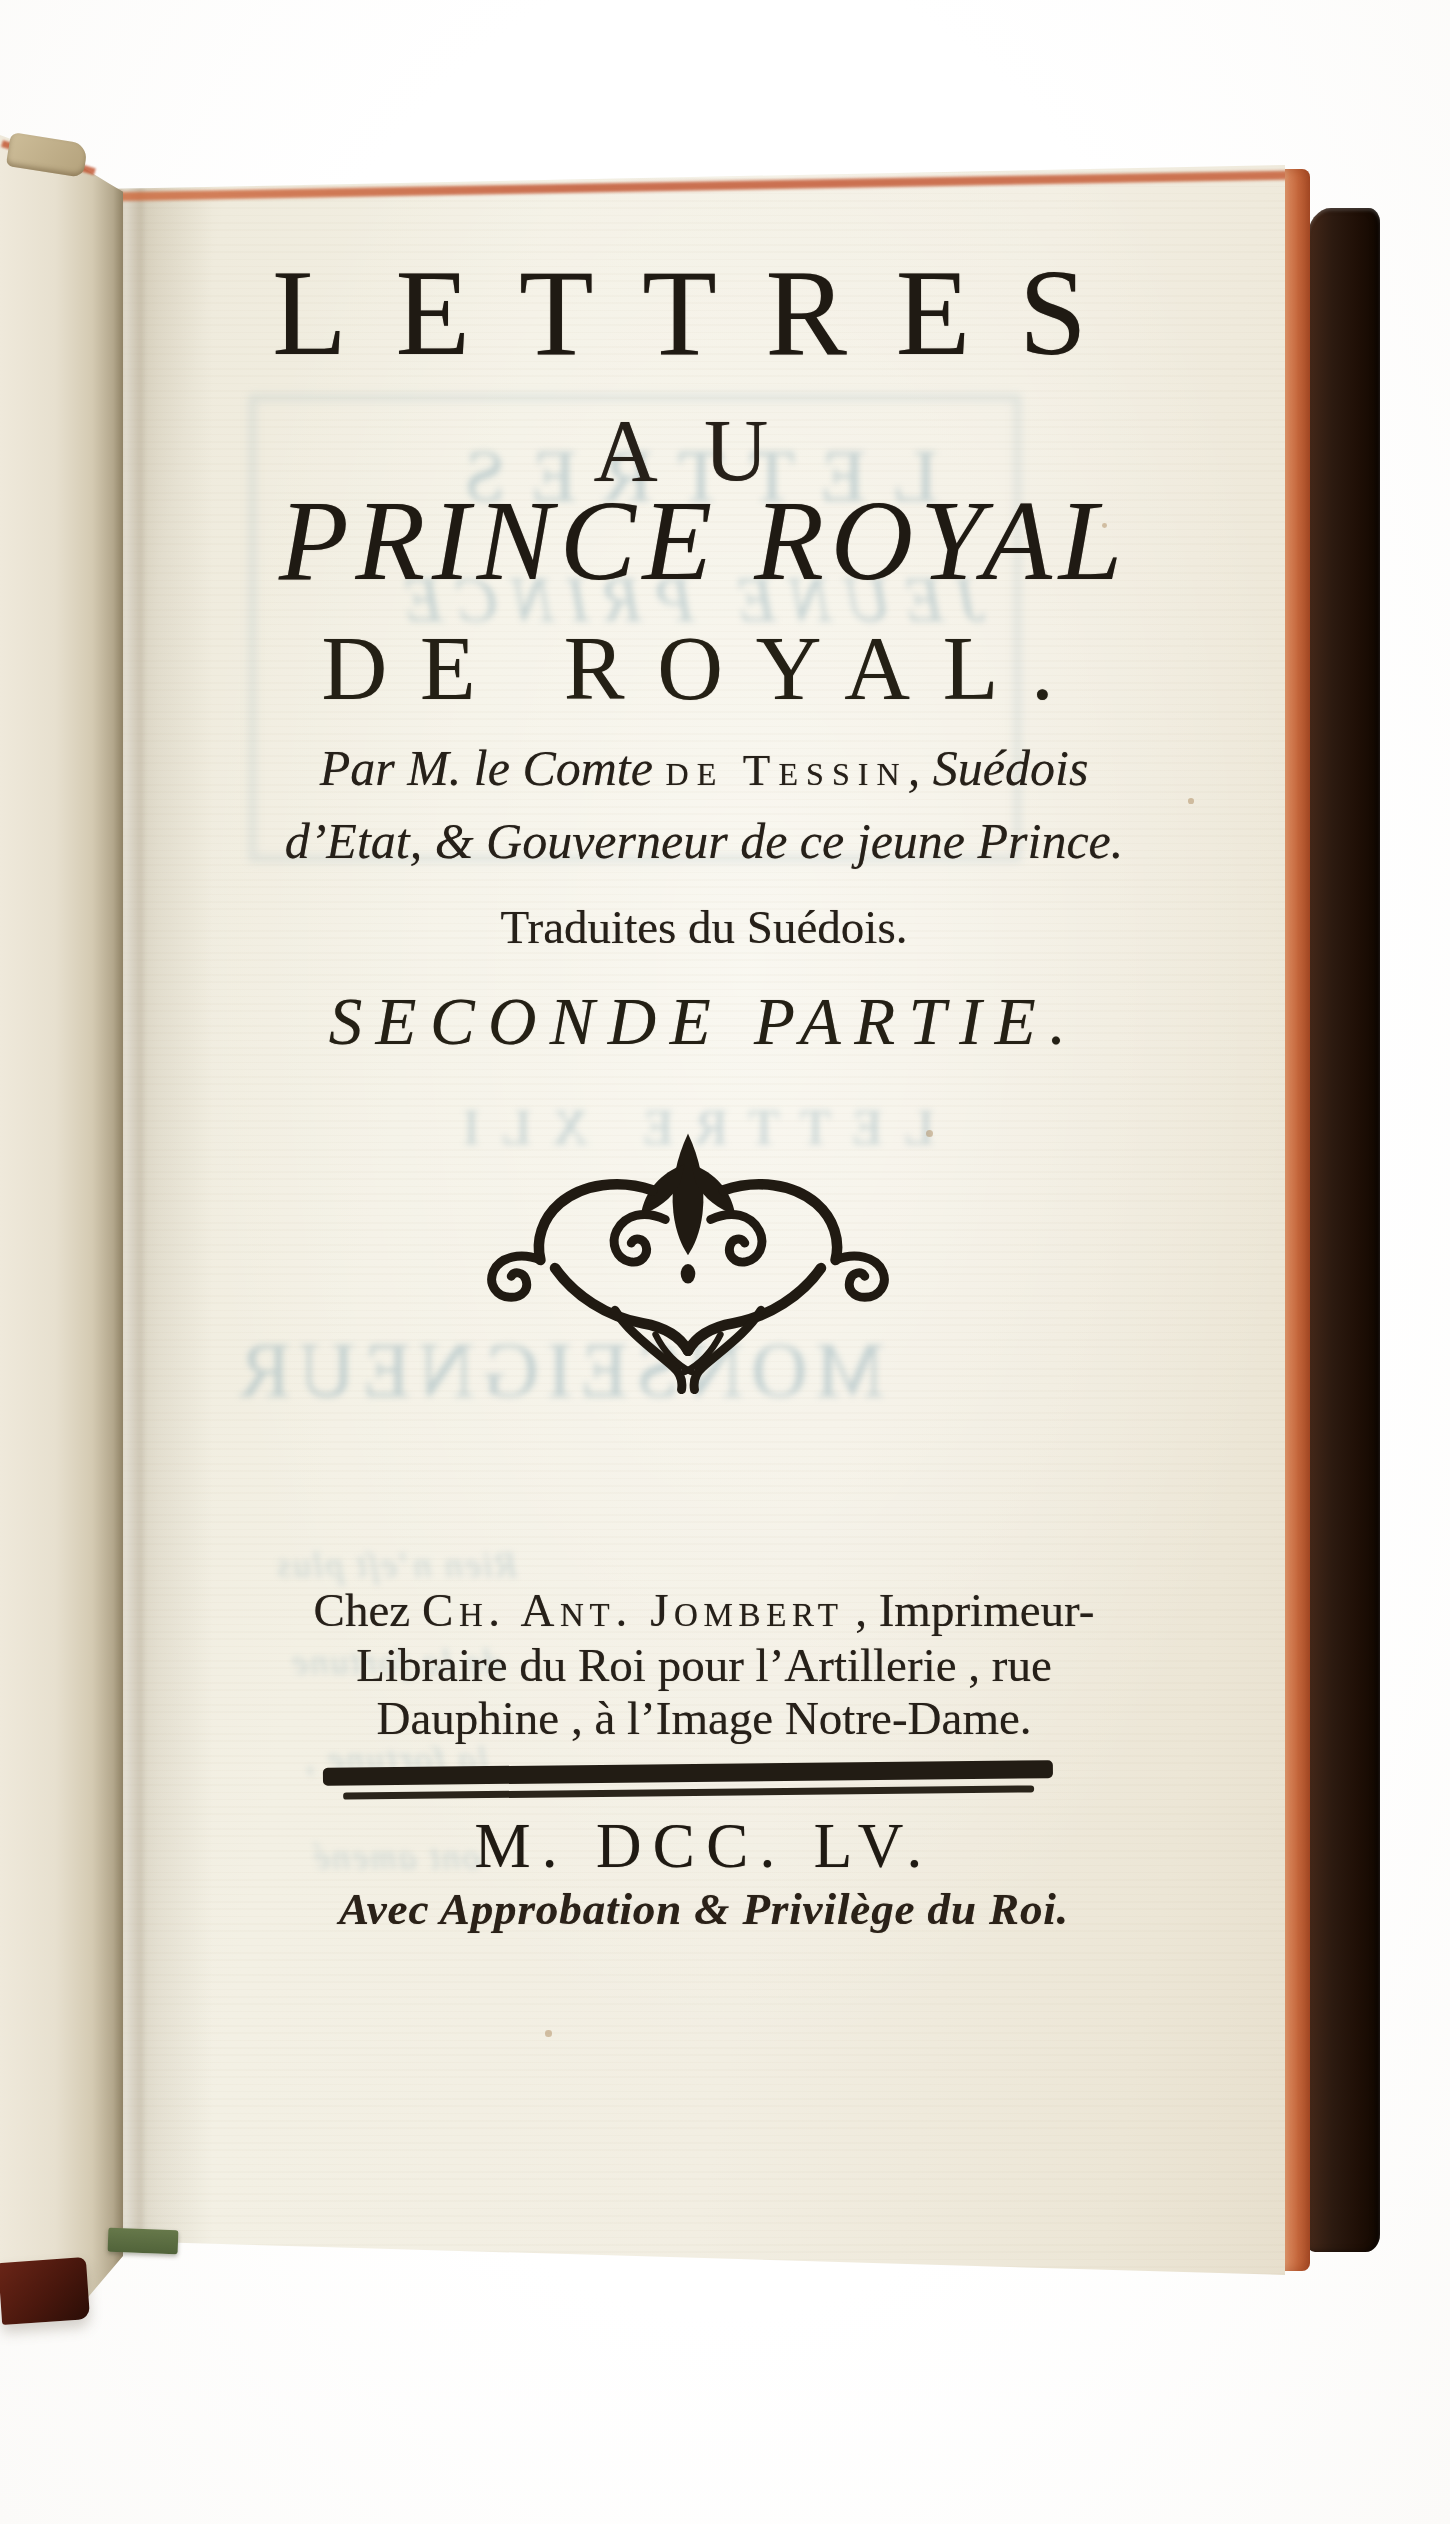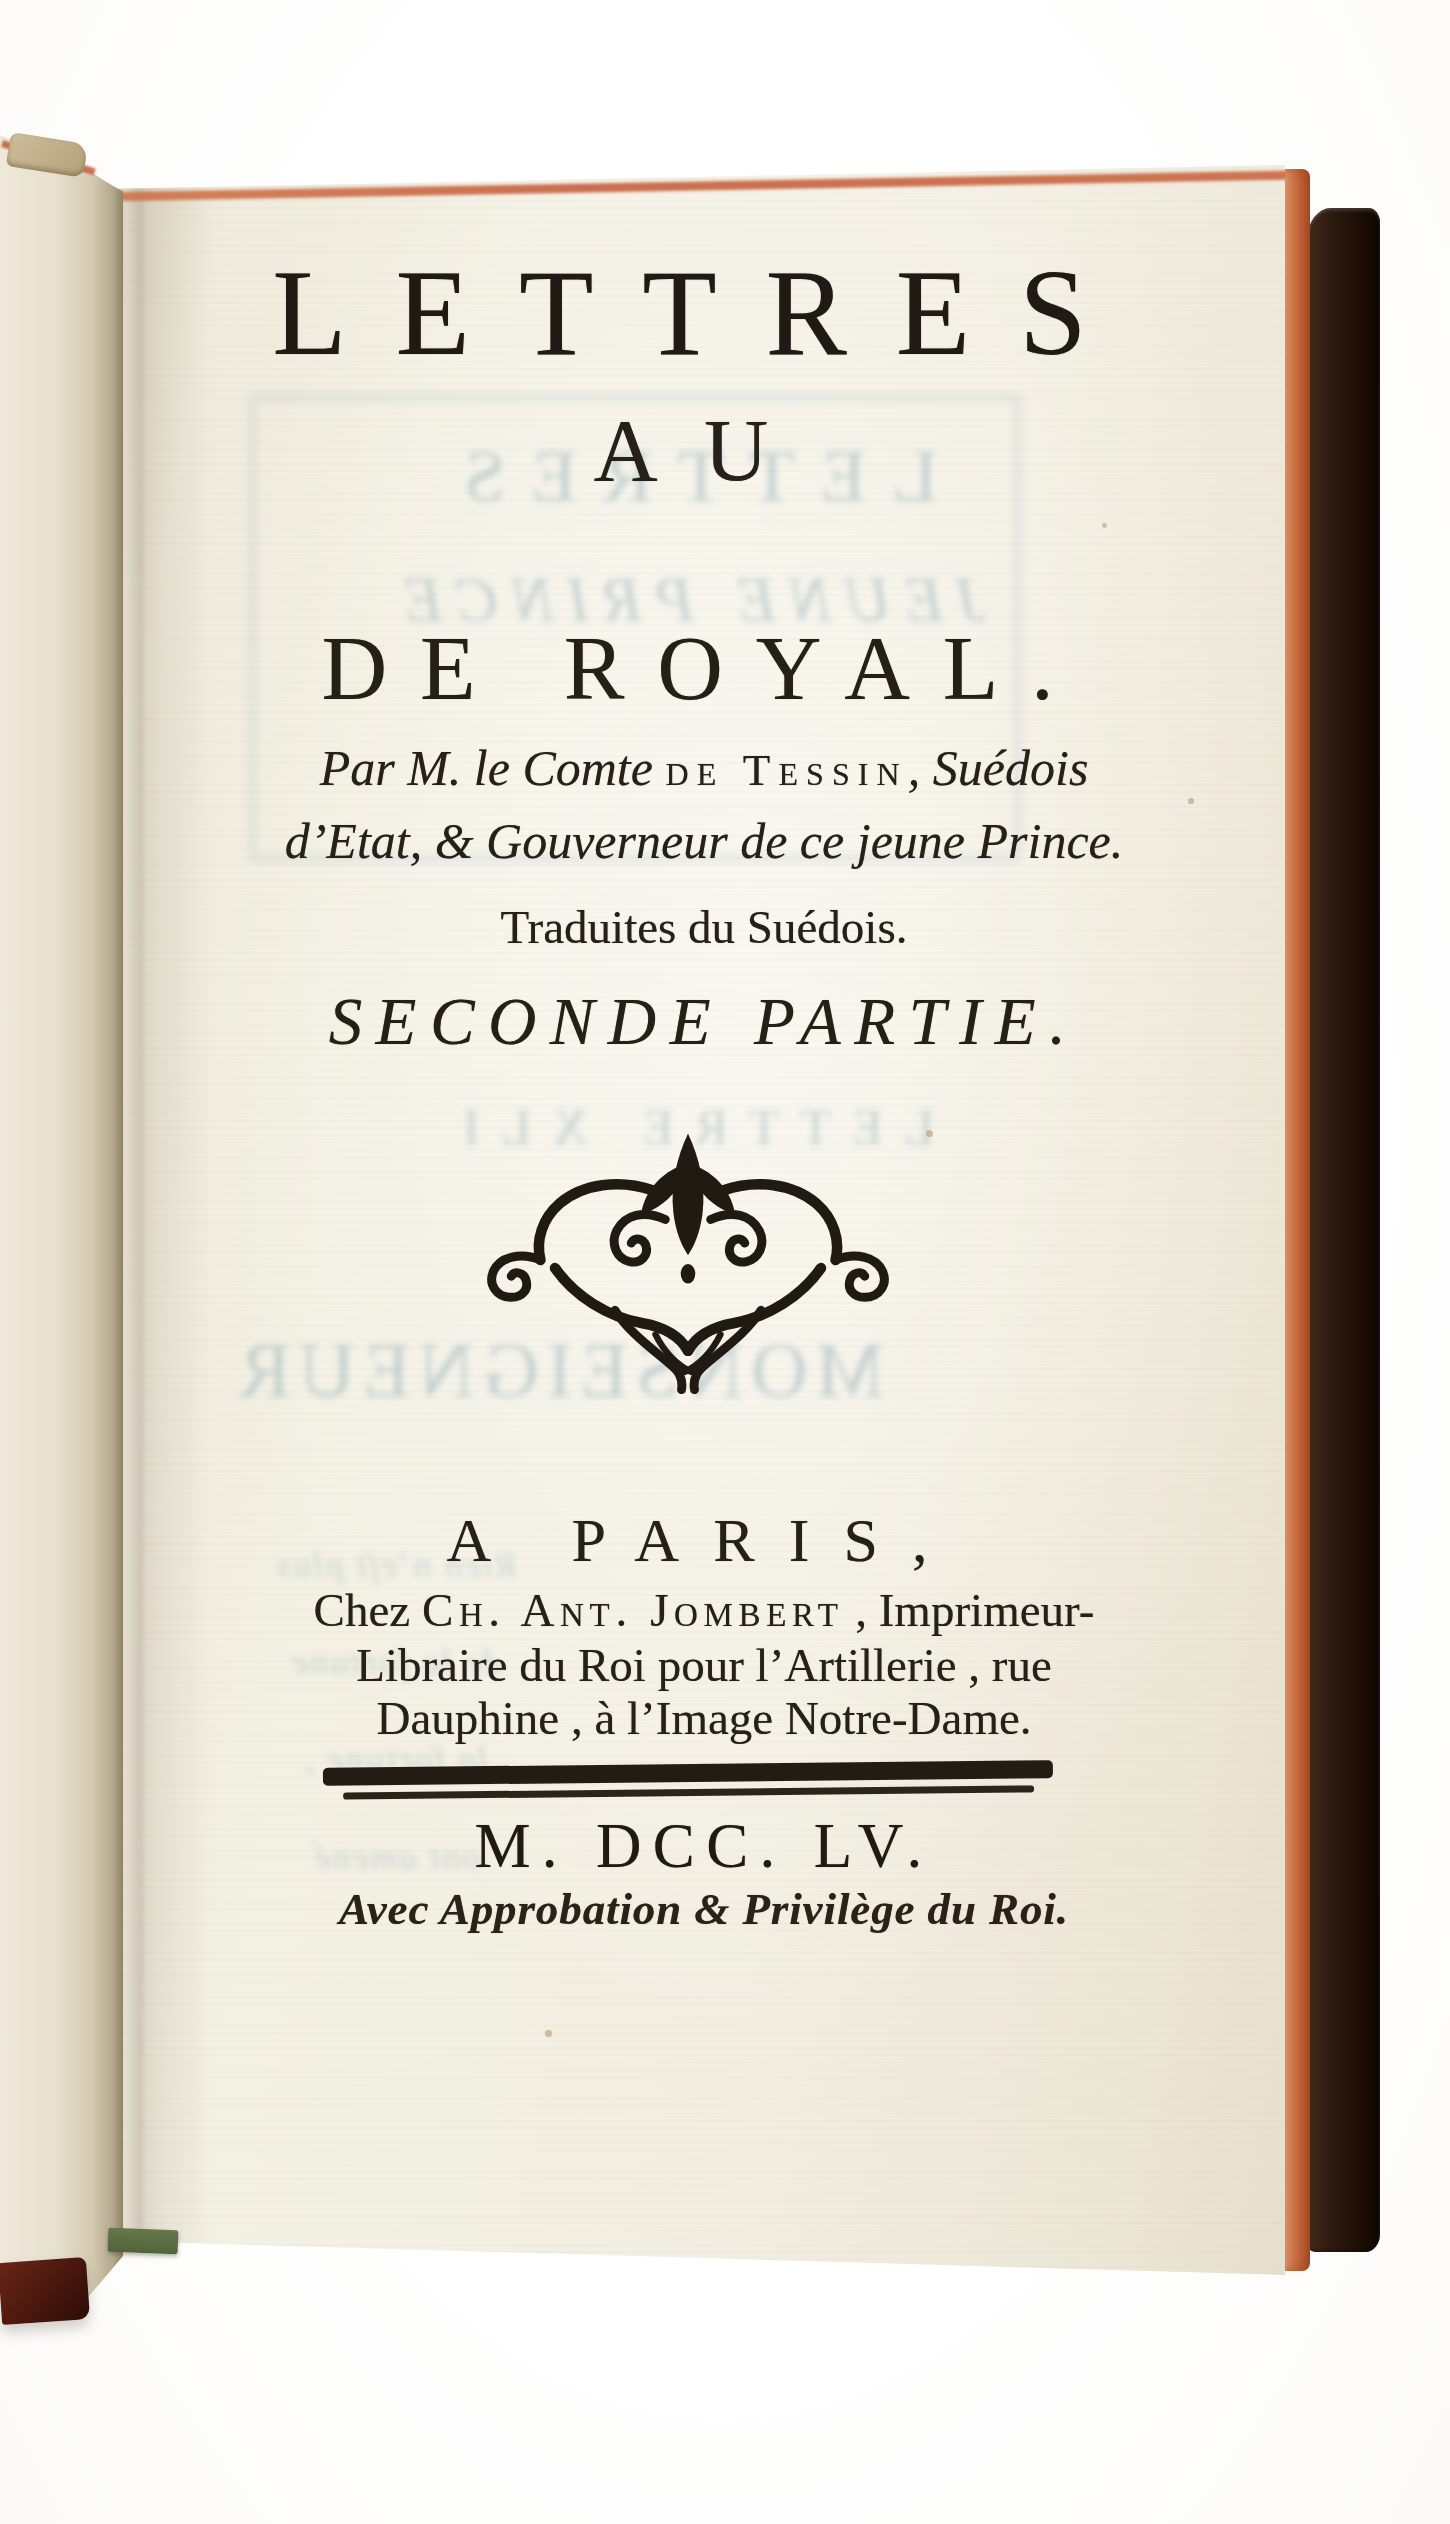--- a/index.html
+++ b/index.html
@@ -142,20 +142,21 @@
     <div class="ghost g-para" style="top:1573px">la fortune ,</div>
     <div class="ghost g-para" style="top:1671px">ont amené</div>
 
     <div class="speck" style="left:835px;top:965px;width:7.3px;height:7.3px"></div>
     <div class="speck" style="left:1097px;top:633px;width:5.7px;height:5.7px"></div>
     <div class="speck" style="left:454px;top:1865px;width:6.5px;height:6.5px"></div>
     <div class="speck" style="left:1011px;top:358px;width:4.9px;height:4.9px"></div>
 
     <div class="pline t-lettres">LETTRES</div>
     <div class="pline t-au">AU</div>
+    <div class="pline t-prince">PRINCE ROYAL</div>
     <div class="pline t-suede">DE ROYAL.</div>
 
     <div class="pline t-by1"><span>Par M. le Comte </span><span class="sc">de Tessin</span><span>, Suédois</span></div>
     <div class="pline t-by2">d’Etat, &amp; Gouverneur de ce jeune Prince.</div>
 
     <div class="pline t-trad">Traduites du Suédois.</div>
     <div class="pline t-part">SECONDE PARTIE.</div>
 
     <div class="ornament">
       <svg width="454" height="272" viewBox="0 0 560 335">
@@ -173,21 +174,20 @@
           <path d="M116,180 C140,214 180,240 224,248 C252,253 270,264 280,282" stroke-width="13"></path>
           <path d="M444,180 C420,214 380,240 336,248 C308,253 290,264 280,282" stroke-width="13"></path>
           <path d="M190,232 C206,258 234,278 262,302 C270,309 274,318 272,330" stroke-width="11"></path>
           <path d="M370,232 C354,258 326,278 298,302 C290,309 286,318 288,330" stroke-width="11"></path>
           <path d="M240,262 C252,286 268,300 284,308" stroke-width="8"></path>
           <path d="M320,262 C308,286 292,300 276,308" stroke-width="8"></path>
         </g>
       </svg>
     </div>
 
-    <div class="pline t-paris">A PARIS,</div>
     <div class="pline t-imp1"><span>Chez </span><span class="sc">Ch. Ant. Jombert</span><span> , Imprimeur-</span></div>
     <div class="pline t-imp2">Libraire du Roi pour l’Artillerie , rue</div>
     <div class="pline t-imp3">Dauphine , à l’Image Notre-Dame.</div>
 
     <div class="rules">
       <div class="rule-thick"></div>
       <div class="rule-thin"></div>
     </div>
 
     <div class="pline t-date">M. DCC. LV.</div>

